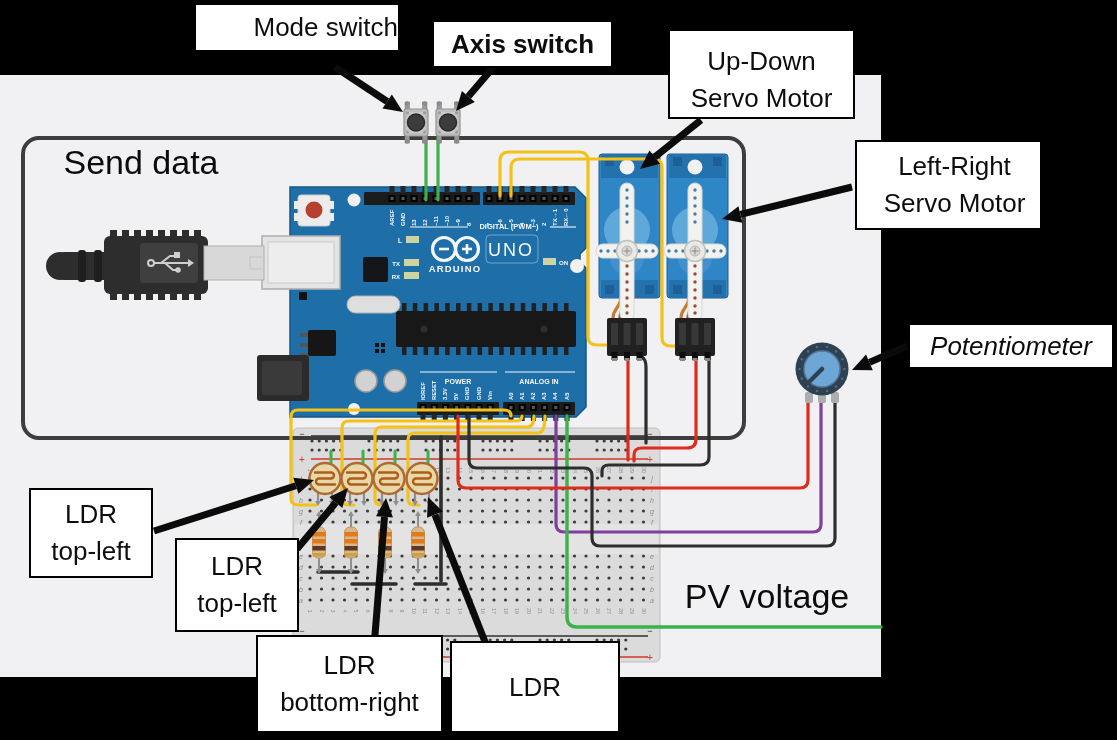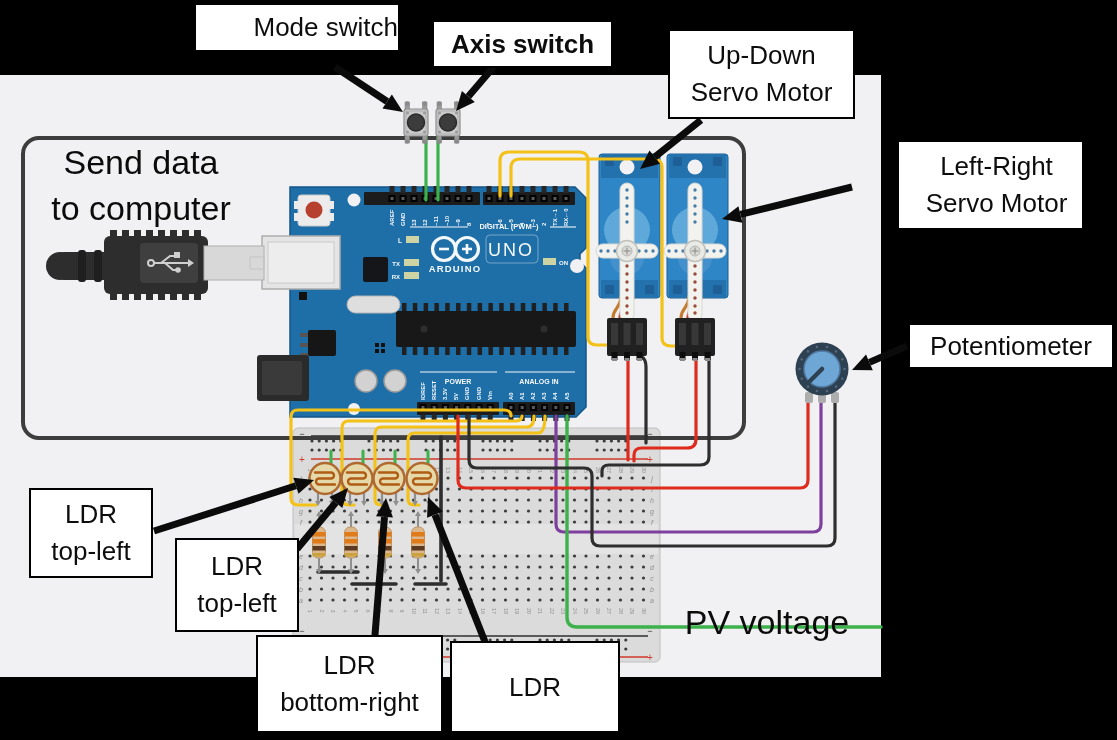--- a/index.html
+++ b/index.html
@@ -1109,29 +1109,29 @@
 </svg>
 
 <div class="lbox" style="left:194px;top:3px;width:206px;height:49px;align-items:flex-end;">
   <span>Mode switch</span>
       <span></span>
     </div>
 <div class="lbox" style="left:432px;top:20px;width:181px;height:48px;font-weight:bold;">
   <span>Axis switch</span>
       <span></span>
     </div>
-<div class="lbox" style="left:668px;top:29px;width:187px;height:90px;">
+<div class="lbox" style="left:668px;top:29px;width:187px;height:90px;justify-content:flex-end;">
   <span>Up-Down</span>
       <span>Servo Motor</span>
     </div>
-<div class="lbox" style="left:897px;top:140px;width:187px;height:90px;padding-left:12px;">
+<div class="lbox" style="left:855px;top:140px;width:187px;height:90px;padding-left:12px;">
   <span>Left-Right</span>
       <span>Servo Motor</span>
     </div>
-<div class="lbox" style="left:908px;top:323px;width:206px;height:46px;">
+<div class="lbox" style="left:908px;top:323px;width:206px;height:46px;font-style:italic;">
   <span>Potentiometer</span>
       <span></span>
     </div>
 <div class="lbox" style="left:29px;top:488px;width:124px;height:90px;">
   <span>LDR</span>
       <span>top-left</span>
     </div>
 <div class="lbox" style="left:175px;top:538px;width:124px;height:94px;">
   <span>LDR</span>
       <span>top-left</span>
@@ -1139,18 +1139,17 @@
 <div class="lbox" style="left:256px;top:635px;width:187px;height:98px;">
   <span>LDR</span>
       <span>bottom-right</span>
     </div>
 <div class="lbox" style="left:450px;top:641px;width:170px;height:92px;">
   <span>LDR</span>
     </div>
 
 <div class="ftext" style="left:36px;top:140px;width:210px;">
   <span>Send data</span>
-      <span>to computer</span>
     </div>
-<div class="ftext" style="left:672px;top:600px;width:190px;">
+<div class="ftext" style="left:672px;top:574px;width:190px;">
   <span>PV voltage</span>
     </div>
 </div>
 
 </body></html>

